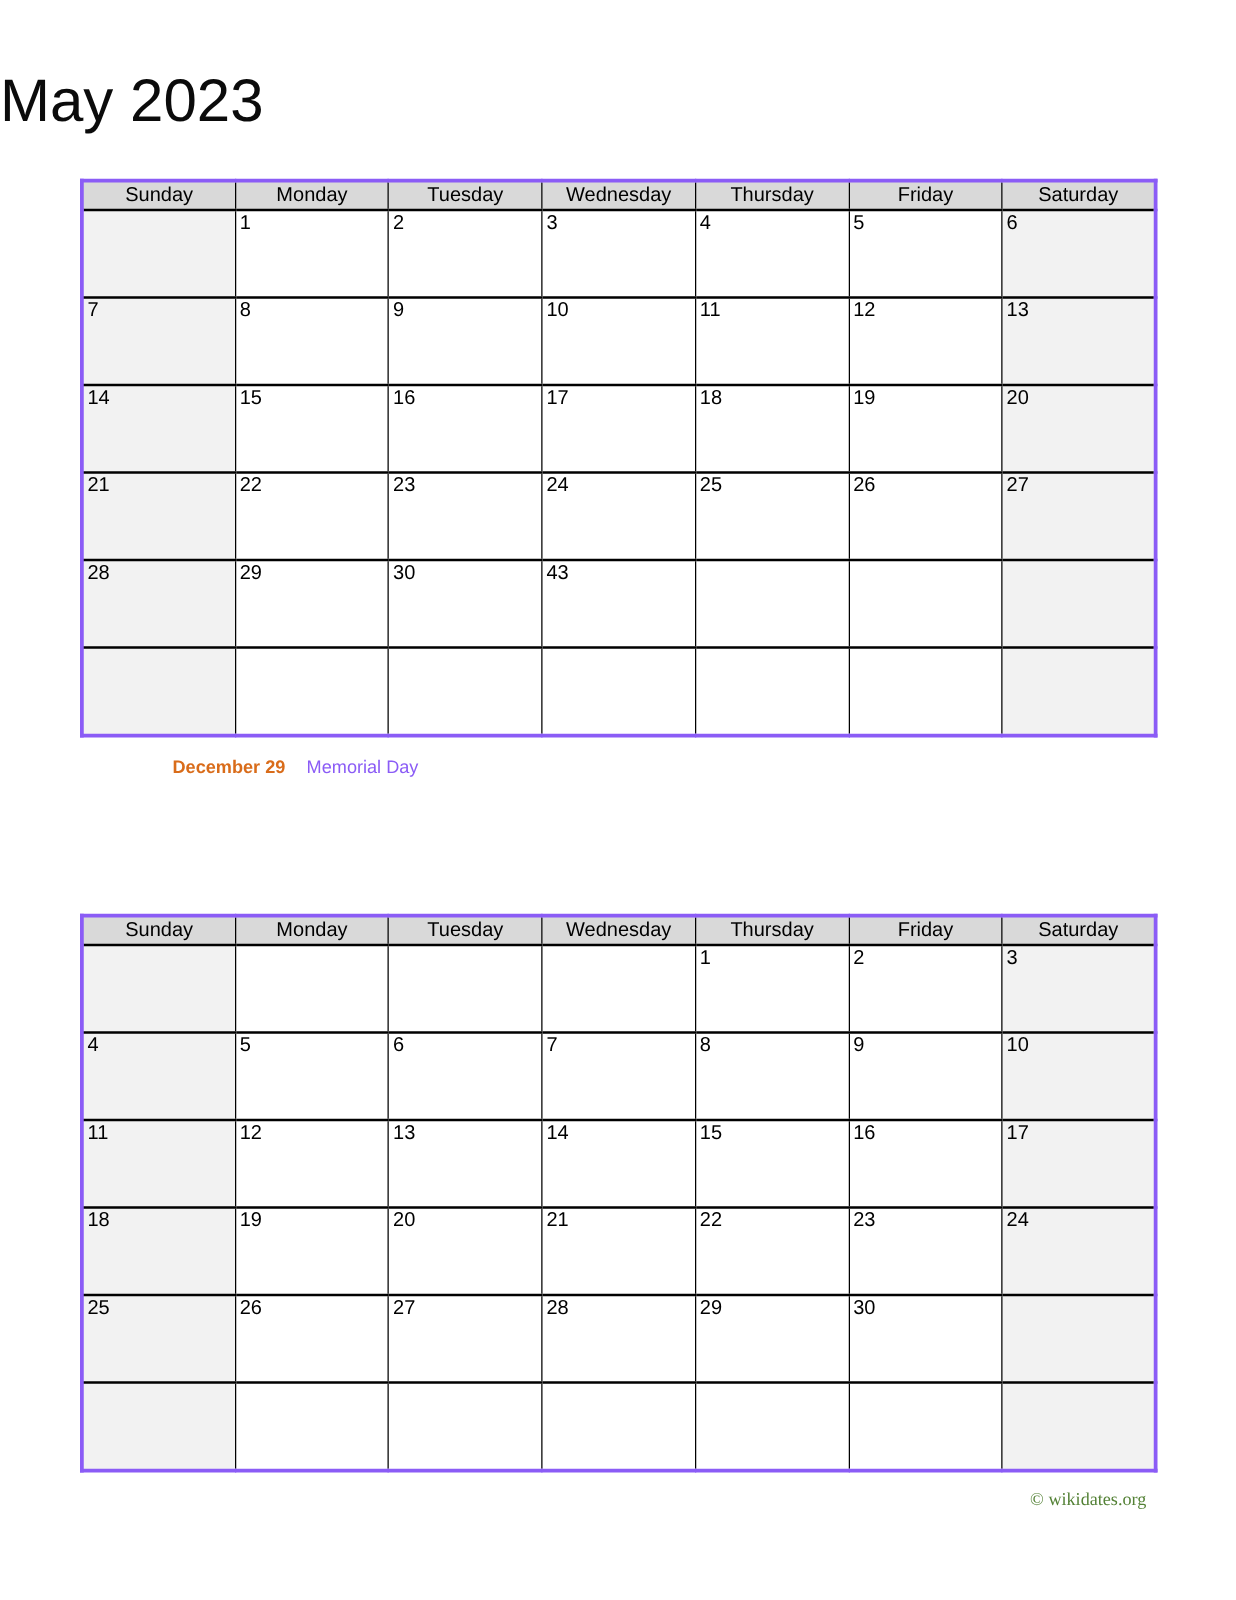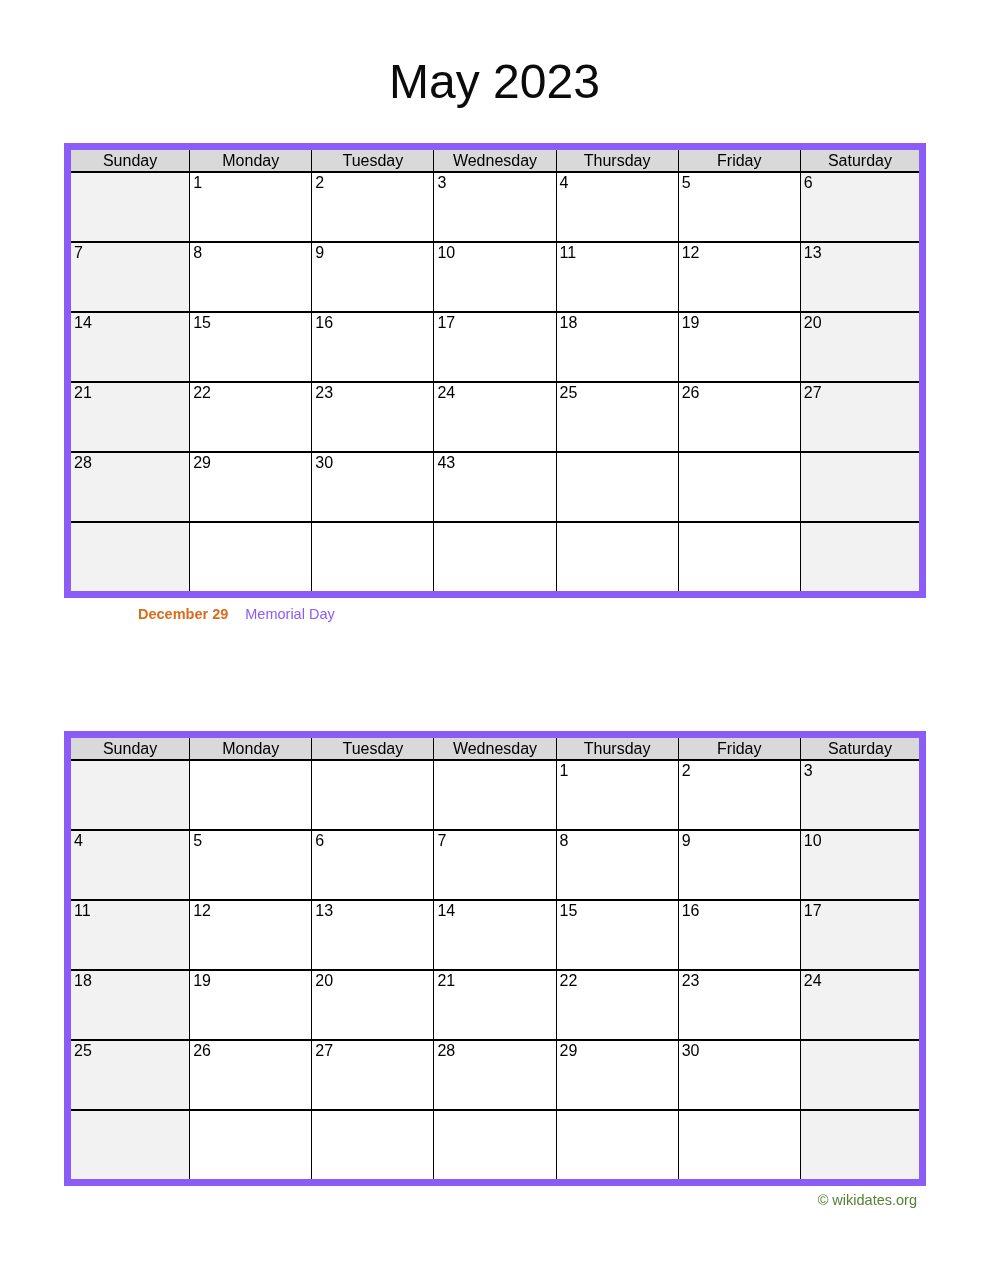--- a/index.html
+++ b/index.html
@@ -9,21 +9,20 @@
     height: 1280px;
     background: #ffffff;
     font-family: "Liberation Sans", sans-serif;
     color: #000;
     overflow: hidden;
   }
   .month-title {
     position: absolute;
     left: 0;
     width: 989px;
-    text-align: center;
     font-size: 48px;
     font-weight: 400;
     line-height: 1.25;
     letter-spacing: 0px;
     color: #0b0b0b;
   }
   #title-may  { top: 52px; }
   #title-june { top: 641px; }
 
   table.calendar {
@@ -54,21 +53,21 @@
     line-height: 1.15;
     padding: 1px 0 0 3px;
     background: #ffffff;
   }
   table.calendar th, table.calendar td {
     border-left: 1px solid #000;
     border-right: 1px solid #000;
     border-top: 2px solid #000;
     border-bottom: 2px solid #000;
   }
-  table.calendar { border: 7px solid #8b5cf6; }
+  table.calendar { border: 3px solid #8b5cf6; }
   table.calendar td.weekend { background: #f2f2f2; }
 
   .holiday-note {
     position: absolute;
     top: 606px;
     left: 138px;
     font-size: 14.5px;
     white-space: nowrap;
   }
   .note-date  { font-weight: 700; margin-right: 17px; }
@@ -227,15 +226,15 @@
           <td></td>
           <td></td>
           <td></td>
           <td></td>
           <td></td>
           <td class="weekend"></td>
         </tr>
       </tbody>
     </table>
 
-  <div class="site-footer" style="color: rgb(83, 129, 53);">© wikidates.org</div>
+  <div class="site-footer" style="color: rgb(83, 129, 53); font-family: Liberation Serif, serif;">© wikidates.org</div>
 
 </div>
 
 </body></html>

